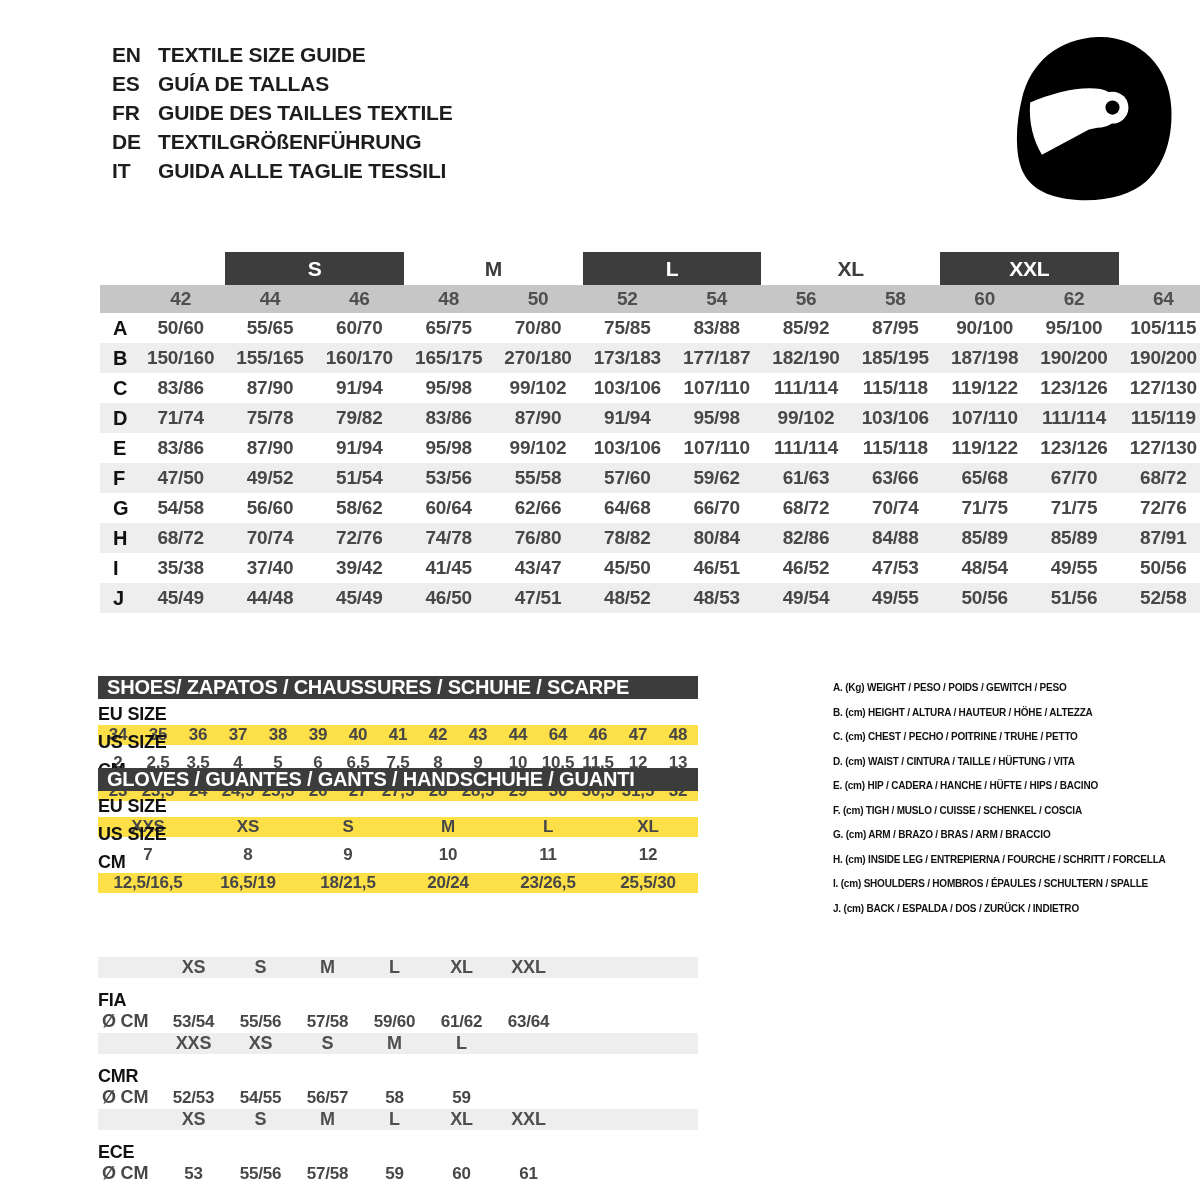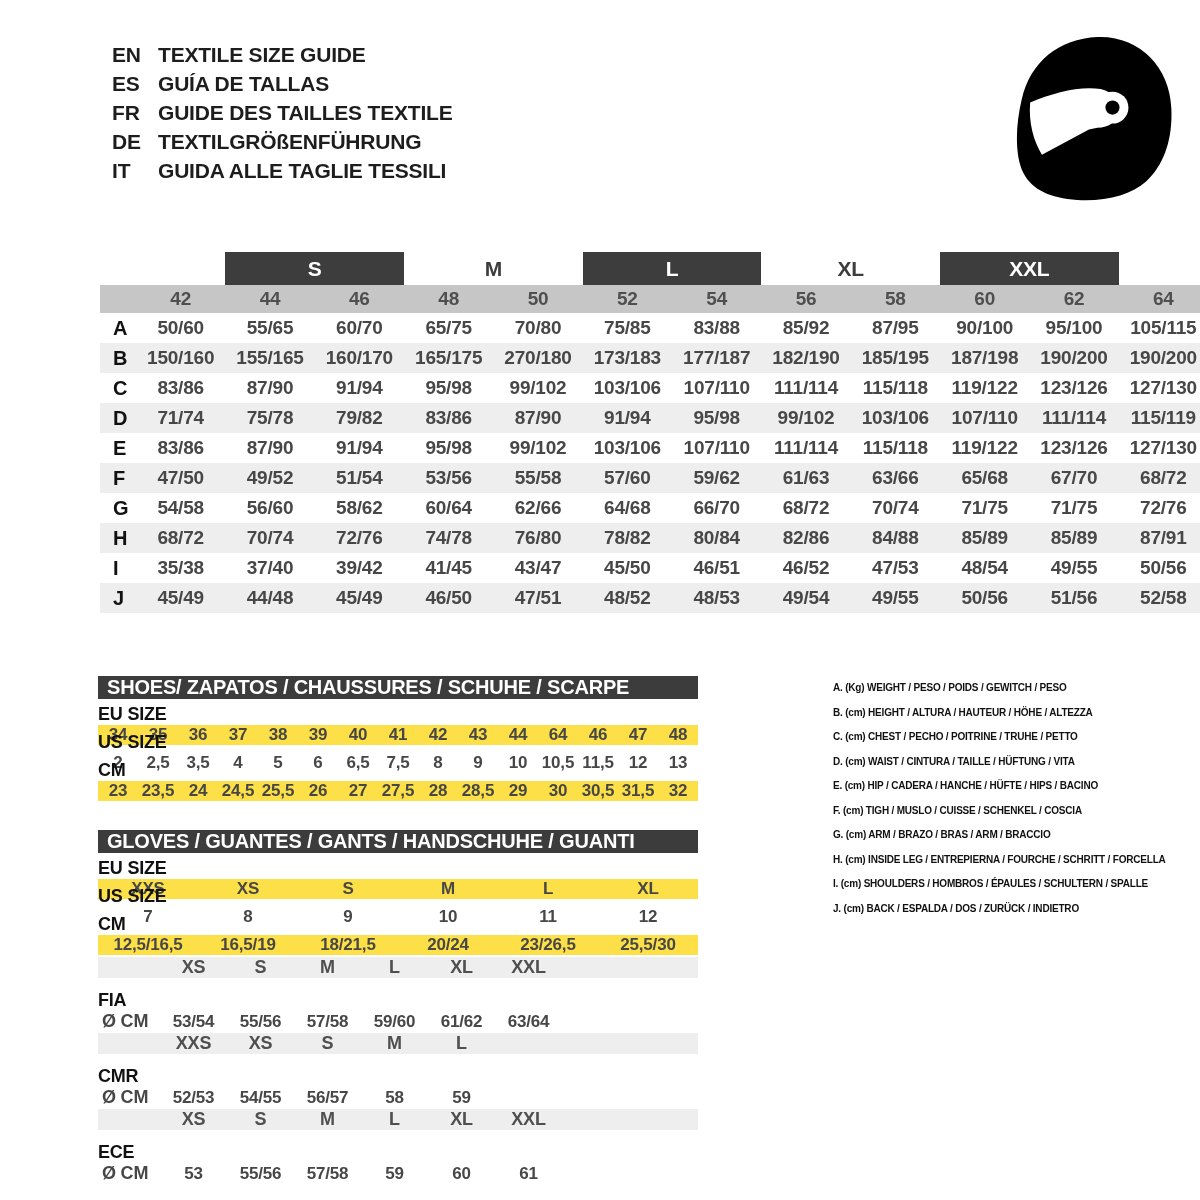--- a/index.html
+++ b/index.html
@@ -324,21 +324,21 @@
           <div class="sub-cell">28</div>
           <div class="sub-cell">28,5</div>
           <div class="sub-cell">29</div>
           <div class="sub-cell">30</div>
           <div class="sub-cell">30,5</div>
           <div class="sub-cell">31,5</div>
           <div class="sub-cell">32</div>
         </div>
       </div>
     </div>
-  <div class="sub" id="gloves-table" style="top:830px;">
+  <div class="sub" id="gloves-table" style="top:768px;">
       <div class="sub-row">
         <div class="sub-label"></div>
         <div class="bar">GLOVES / GUANTES / GANTS / HANDSCHUHE / GUANTI</div>
       </div>
       <div class="sub-row">
         <div class="sub-label">EU SIZE</div>
         <div class="sub-content gloves-grid gray">
           <div class="sub-cell">XXS</div>
           <div class="sub-cell">XS</div>
           <div class="sub-cell">S</div>

